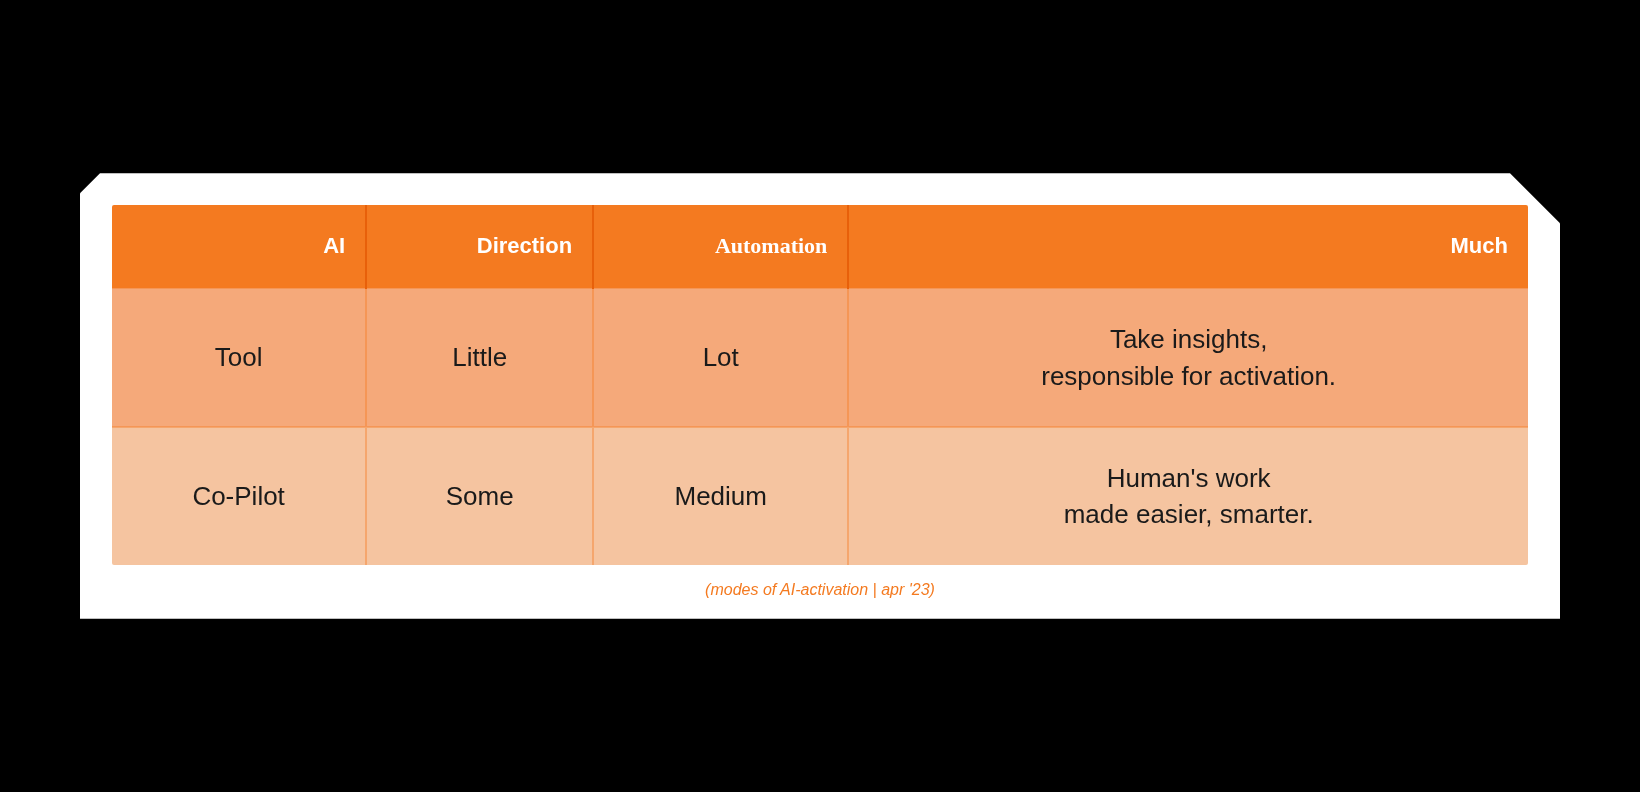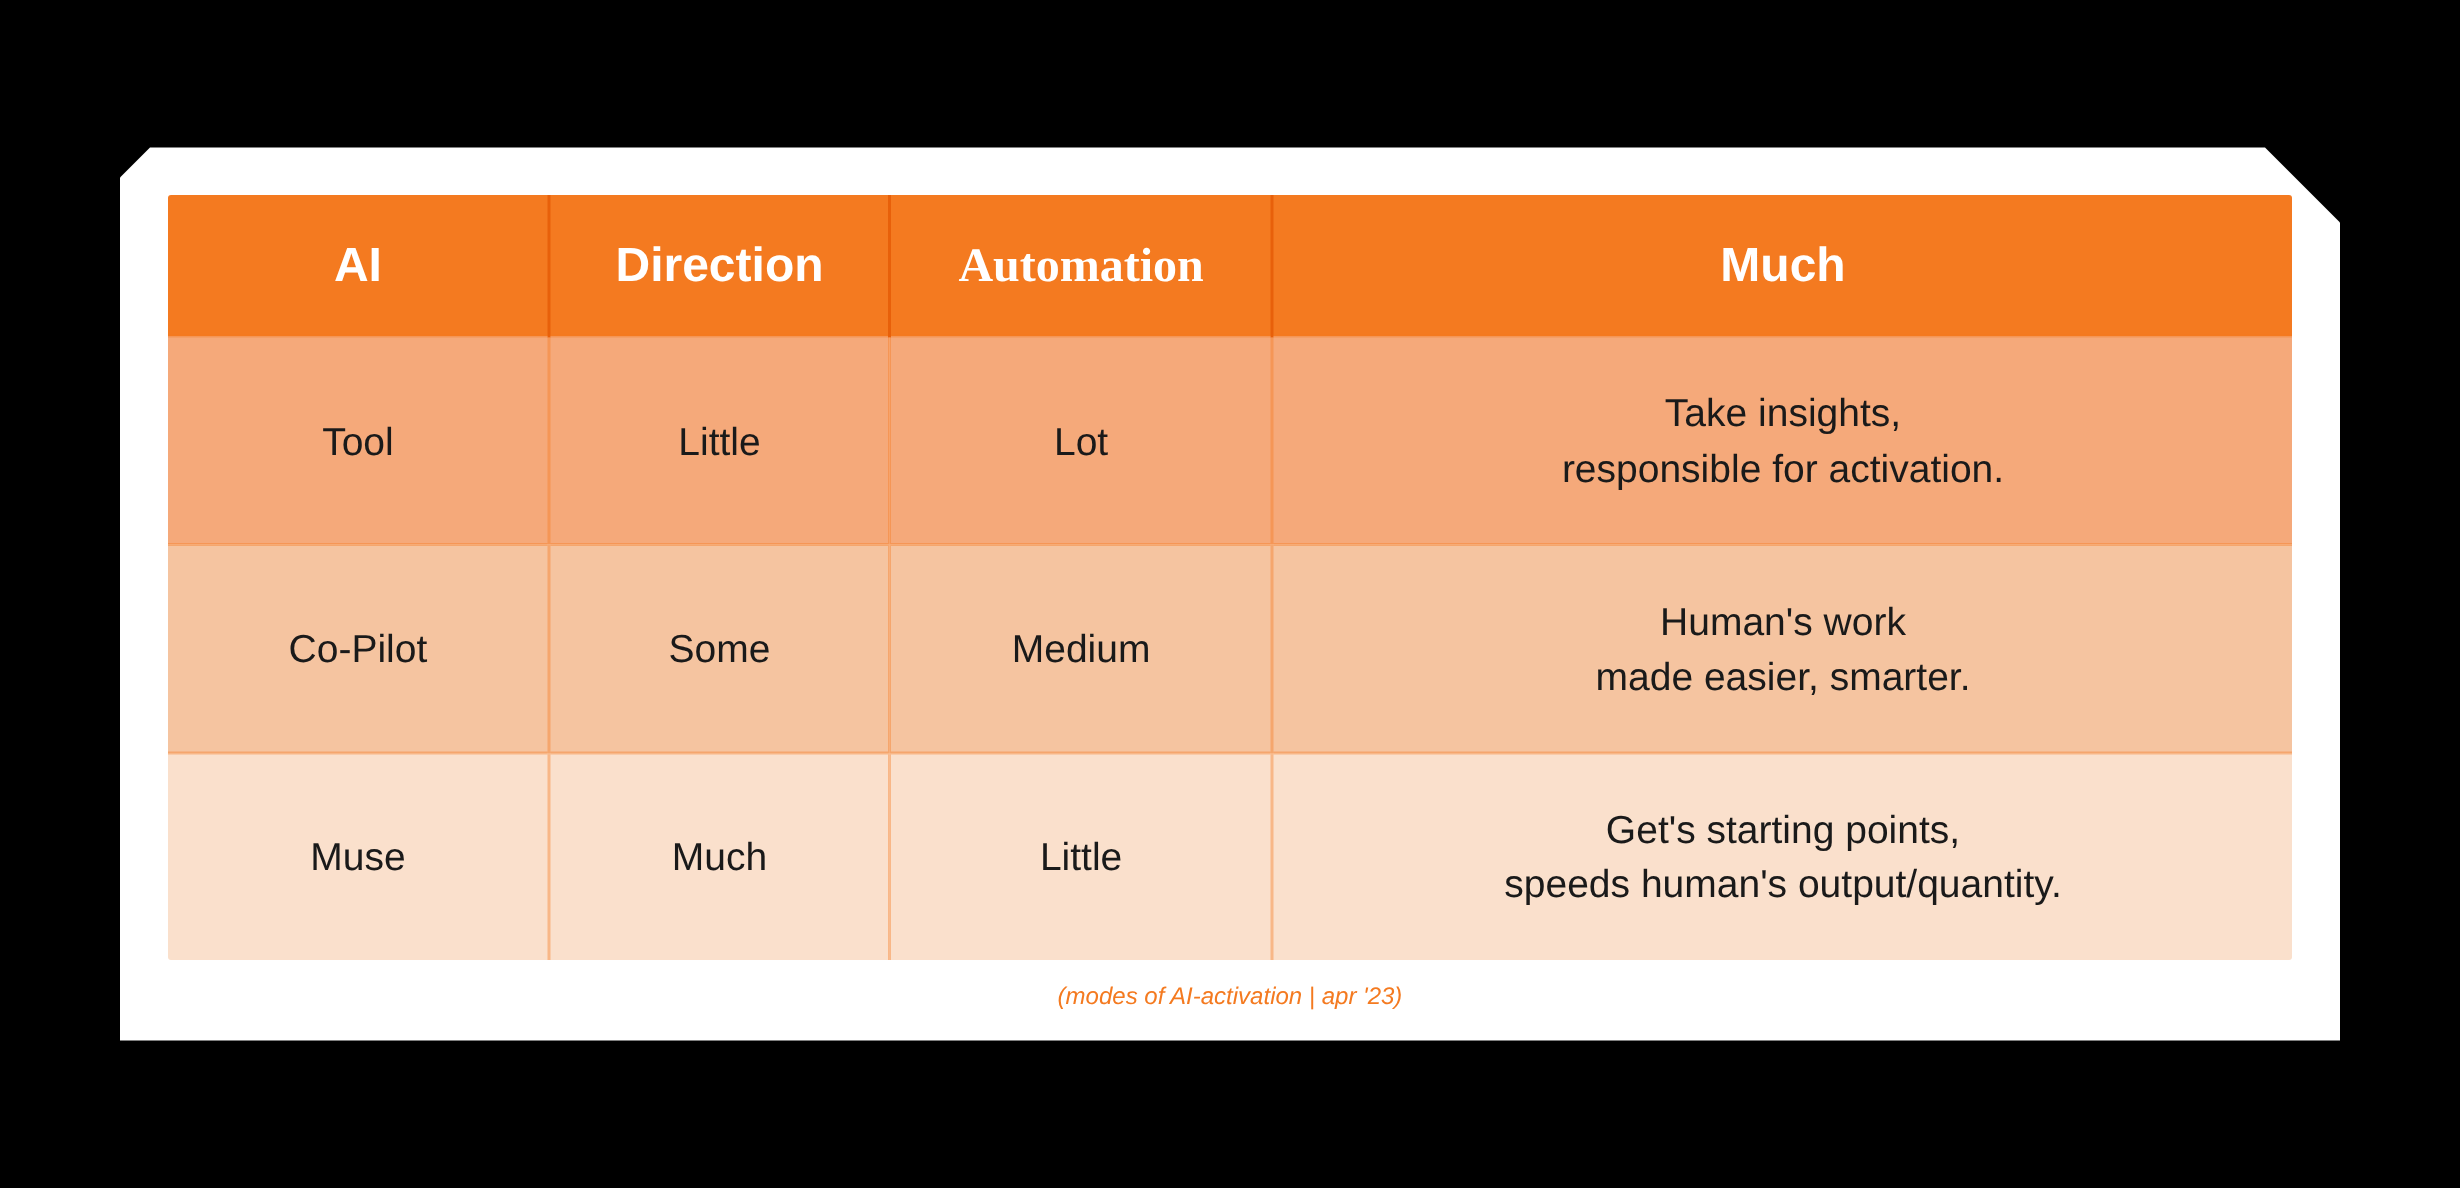--- a/index.html
+++ b/index.html
@@ -45,23 +45,23 @@
       width: 100%;
       border-collapse: collapse;
     }
 
     thead tr {
       background-color: #f47a20;
     }
 
     thead th {
       color: #fff;
-      font-size: 32px;
+      font-size: 22px;
       font-weight: 600;
-      text-align: center;
+      text-align: right;
       padding: 28px 20px;
       border-right: 2px solid #e8600a;
     }
 
     thead th:last-child {
       border-right: none;
     }
 
     tbody tr:nth-child(1) td {
       background-color: #f5a97a;
@@ -131,22 +131,16 @@
           <td>Little</td>
           <td>Lot</td>
           <td>Take insights,<br>responsible for activation.</td>
         </tr>
         <tr>
           <td>Co-Pilot</td>
           <td>Some</td>
           <td>Medium</td>
           <td>Human's work<br>made easier, smarter.</td>
         </tr>
-        <tr>
-          <td>Muse</td>
-          <td>Much</td>
-          <td>Little</td>
-          <td>Get's starting points,<br>speeds human's output/quantity.</td>
-        </tr>
       </tbody>
   </table>
   <div class="footer-note">(modes of AI-activation | apr '23)</div>
 </div>
 
 </body></html>

